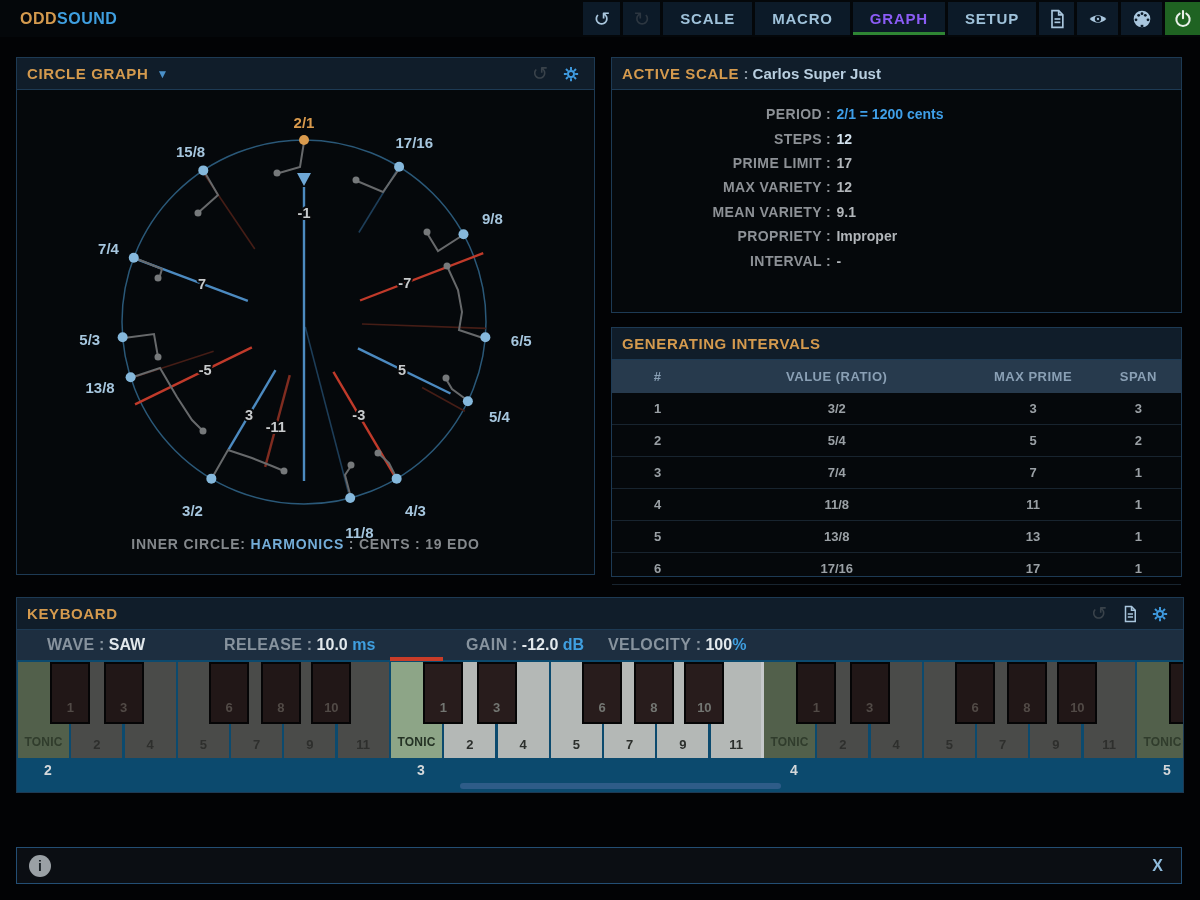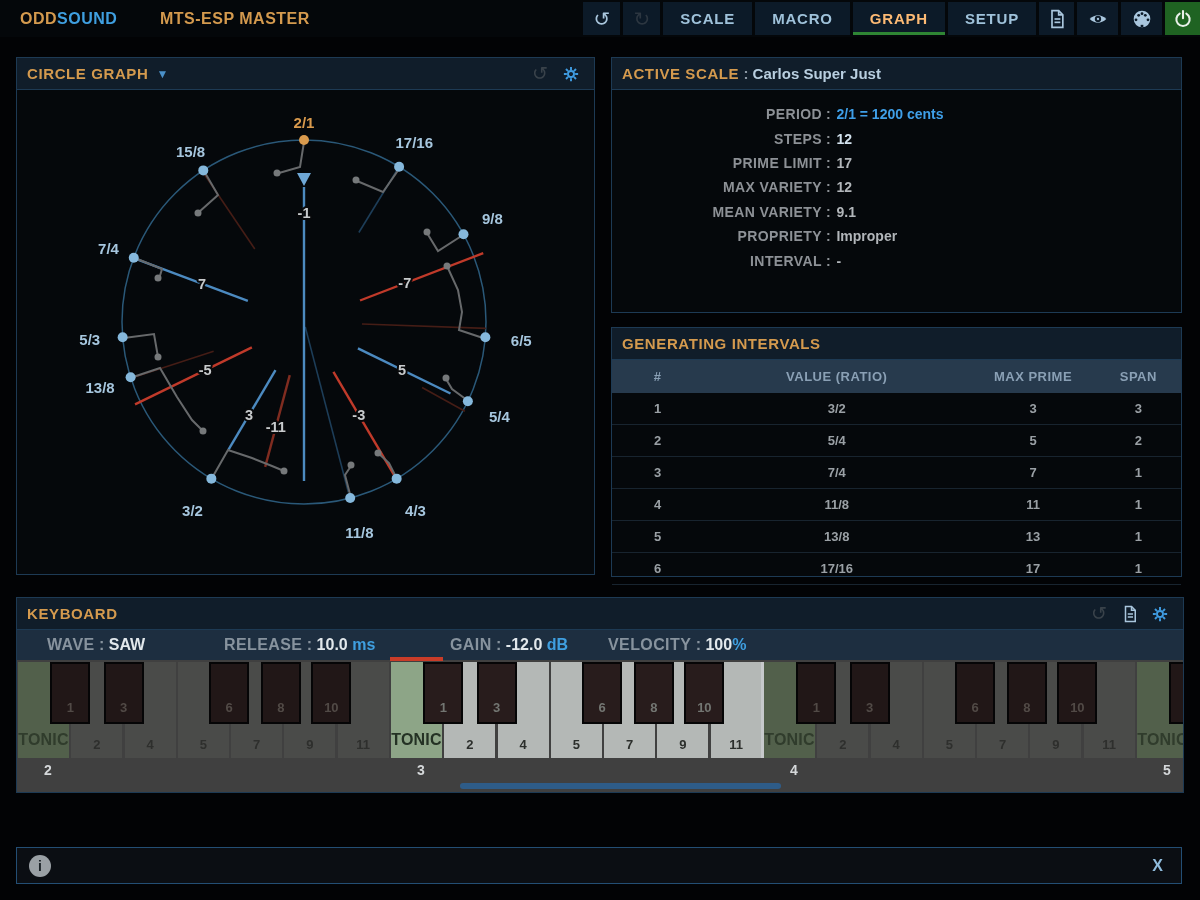--- a/index.html
+++ b/index.html
@@ -8,21 +8,21 @@
   .defs{position:absolute;width:0;height:0;}
 
   
   .topbar{position:absolute;left:0;top:0;width:1200px;height:37px;background:#04070a;}
   .brand{position:absolute;left:20px;top:0;line-height:37px;font-size:16px;font-weight:bold;letter-spacing:.5px;}
   .b-odd{color:#d49a4e;} .b-sound{color:#3f9fe0;}
   .app-title{position:absolute;left:160px;top:0;line-height:37px;font-size:16px;font-weight:bold;letter-spacing:.5px;color:#d49a4e;}
   .tb-right{position:absolute;right:0;top:2px;height:33px;display:flex;gap:3px;}
   .tb-box{height:33px;background:#0c1a28;display:flex;align-items:center;justify-content:center;position:relative;cursor:pointer;}
   .tb-box.tab{padding:0 17px;font-size:15px;font-weight:bold;letter-spacing:.8px;color:#9fc2da;}
-  .tb-box.tab.active{color:#fdba74;text-align:center;}
+  .tb-box.tab.active{color:#8b5cf6;text-align:center;}
   .tb-box.tab.active::after{content:"";position:absolute;left:0;right:0;bottom:0;height:3px;background:#2f8634;}
   .icon-box{width:37px;}
   .icon-box.w-file{width:35px;} .icon-box.w-eye{width:41px;} .icon-box.w-midi{width:41px;}
   .icon-box.power{width:35px;background:#1f6322;}
   .glyph{font-size:20px;color:#a9c6dd;line-height:1;}
   .glyph.dim{color:#2c3640;}
   .icon-box svg{width:20px;height:20px;color:#a9c6dd;}
   .icon-box.power svg{color:#e9f0ea;}
 
   
@@ -67,32 +67,32 @@
   .sv.v-blue{color:#3f9fe8;}
   .sv.v-bright{color:#d3e2ee;}
 
   
   .gi-panel{left:611px;top:327px;width:571px;height:250px;}
   #gi-table{width:100%;border-collapse:collapse;table-layout:fixed;}
   #gi-table th{height:31px;background:#273a4d;color:#8aa0b5;font-size:13px;letter-spacing:.5px;}
   #gi-table td{height:29px;text-align:center;color:#9aa0a5;font-size:13px;font-weight:bold;border-bottom:1px solid #18242f;}
 
   
-  .kb-panel{left:16px;top:597px;width:1168px;height:196px;background:#404040;}
+  .kb-panel{left:16px;top:597px;width:1168px;height:196px;background:#0c4a6e;}
   .kb-params{position:absolute;left:0;top:32px;width:100%;height:30px;background:#1d2e40;}
   .param{position:absolute;top:0;height:30px;line-height:30px;font-size:16px;font-weight:bold;cursor:ew-resize;}
   .param .pl{color:#87939e;letter-spacing:.4px;}
   .param .pc{color:#87939e;white-space:pre;}
   .param .pv{color:#e2e8ec;}
   .param .pu{color:#3f9fe0;white-space:pre;}
-  .param.p0{left:30px;} .param.p1{left:207px;} .param.p2{left:433px;} .param.p3{left:591px;}
+  .param.p0{left:30px;} .param.p1{left:207px;} .param.p2{left:449px;} .param.p3{left:591px;}
   #keys{position:absolute;left:0;top:64px;width:1166px;height:96px;overflow:hidden;}
   .wk{position:absolute;top:0;height:96px;display:flex;justify-content:center;align-items:flex-end;cursor:pointer;}
   .wk span{margin-bottom:6px;font-size:13px;font-weight:bold;}
-  .wk.tonic span{font-size:16px;margin-bottom:9px;letter-spacing:.2px;}
+  .wk.tonic span{font-size:12px;margin-bottom:9px;letter-spacing:.2px;}
   .bk{position:absolute;top:0;height:62px;width:40px;border:2px solid #050506;box-sizing:border-box;display:flex;justify-content:center;align-items:flex-end;cursor:pointer;z-index:2;}
   .bk span{margin-bottom:7px;font-size:13px;font-weight:bold;}
   .wk.active{background:#b4b8b6;color:#2c2f2c;}
   .wk.active.tonic{background:#8da587;color:#243224;}
   .wk.dim{background:#4a4b49;color:#2e2f2d;}
   .wk.dim.tonic{background:#52604b;color:#303c2c;}
   .bk.active{background:#281c1c;color:#737672;}
   .bk.dim{background:#211717;color:#514a46;}
   .red-indicator{position:absolute;left:373px;top:59px;width:53px;height:4px;background:#c93c28;z-index:3;}
   .range-line{position:absolute;left:744px;top:64px;width:3px;height:96px;background:#c6c9cb;z-index:4;}
@@ -152,21 +152,20 @@
       </symbol>
       <symbol id="i-power" viewBox="0 0 24 24">
         <path d="M8 5.5 A 8 8 0 1 0 16 5.5" stroke="currentColor" stroke-width="2.5" fill="none" stroke-linecap="round"></path>
         <line x1="12" y1="2.5" x2="12" y2="11" stroke="currentColor" stroke-width="2.5" stroke-linecap="round"></line>
       </symbol>
     </defs>
   </svg>
 
   <header class="topbar">
     <span class="brand"><span class="b-odd">ODD</span><span class="b-sound">SOUND</span></span>
-    <span class="app-title">MTS-ESP MASTER</span>
     <div class="tb-right">
       <div class="tb-box icon-box">
           <span class="glyph">↺</span>
         </div>
       <div class="tb-box icon-box">
           <span class="glyph dim">↻</span>
         </div>
       <div class="tb-box tab">
           <span>SCALE</span>
         </div>
@@ -280,20 +279,21 @@
           <text x="175.51992995066877" y="420.50250391386373" text-anchor="middle" dominant-baseline="central" class="pt-label">3/2</text>
           <circle cx="113.61561041184734" cy="287.33401708843934" r="5" class="pt-dot"></circle>
           <text x="83.13044301173258" y="297.063075038055" text-anchor="middle" dominant-baseline="central" class="pt-label">13/8</text>
           <circle cx="105.63829961659022" cy="247.22936748648146" r="5" class="pt-dot"></circle>
           <text x="72.75403526135659" y="249.9907363164479" text-anchor="middle" dominant-baseline="central" class="pt-label">5/3</text>
           <circle cx="116.74918638896412" cy="167.66757843217528" r="5" class="pt-dot"></circle>
           <text x="91.4921975565577" y="158.12375765013536" text-anchor="middle" dominant-baseline="central" class="pt-label">7/4</text>
           <circle cx="186.28273803771123" cy="80.40833419076199" r="5" class="pt-dot"></circle>
           <text x="173.5547324051143" y="61.251145654429735" text-anchor="middle" dominant-baseline="central" class="pt-label">15/8</text>
         </svg>
+      <div class="caption"><span class="cap-gray">INNER CIRCLE: </span><span class="cap-blue">HARMONICS</span><span class="cap-gray"> : CENTS : 19 EDO</span></div>
     </div>
   </section>
 
   <section class="panel scale-panel">
     <div class="p-header">
       <span class="p-title">ACTIVE SCALE</span>
       <span class="p-hsep"> : </span>
       <span class="p-hname">Carlos Super Just</span>
     </div>
     <div id="scale-rows">

